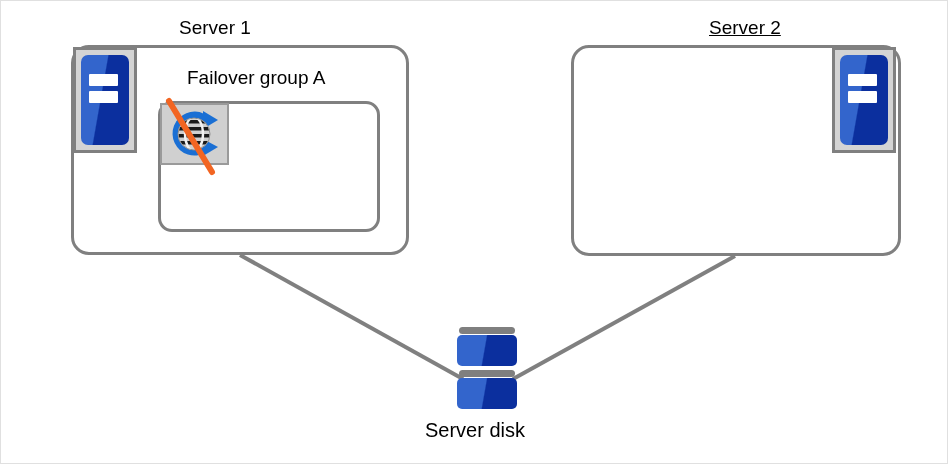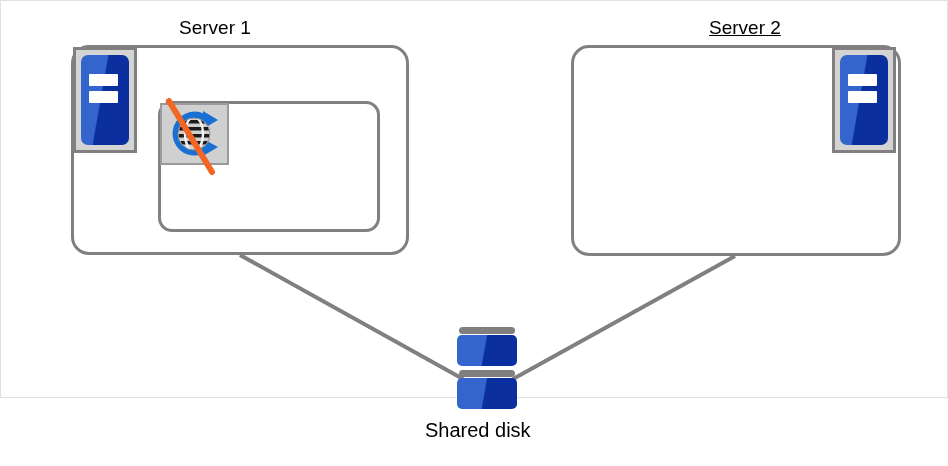--- a/index.html
+++ b/index.html
@@ -9,21 +9,21 @@
   }
   body {
     width: 948px;
     height: 466px;
     font-family: "Liberation Sans", sans-serif;
     overflow: hidden;
   }
   #canvas {
     position: relative;
     width: 948px;
-    height: 398px;
+    height: 464px;
     background: #ffffff;
     box-sizing: border-box;
     border: 1px solid #e0e0e0;
   }
 
   
   .lbl {
     position: absolute;
     font-size: 19px;
     color: #000000;
@@ -156,20 +156,21 @@
     <line x1="239" y1="254" x2="462" y2="378" stroke="#808080" stroke-width="4" stroke-linecap="butt"></line>
     <line x1="734" y1="255" x2="512" y2="378" stroke="#808080" stroke-width="4" stroke-linecap="butt"></line>
   </svg>
 
   <div class="lbl" id="server1-label">Server 1</div>
 
   <div class="server-box" id="server1-box"></div>
 
   <div id="group-box"></div>
 
+  <div class="lbl" id="group-label">Failover group A</div>
 
   <div class="server-icon" id="server1-icon">
     <div class="tower">
       <div class="bar b1"></div>
       <div class="bar b2"></div>
     </div>
   </div>
 
   <div id="resource-icon">
     <svg width="66" height="59" viewBox="0 0 66 59" xmlns="http://www.w3.org/2000/svg" style="overflow:visible">
@@ -215,15 +216,15 @@
     <div class="platter" id="platter-top">
       <div class="cap"></div>
       <div class="body"></div>
     </div>
     <div class="platter" id="platter-bottom">
       <div class="cap"></div>
       <div class="body"></div>
     </div>
   </div>
 
-  <div class="lbl" id="disk-label">Shared disk</div>
+  <div class="lbl" id="disk-label">Server disk</div>
 
 </div>
 
 </body></html>

